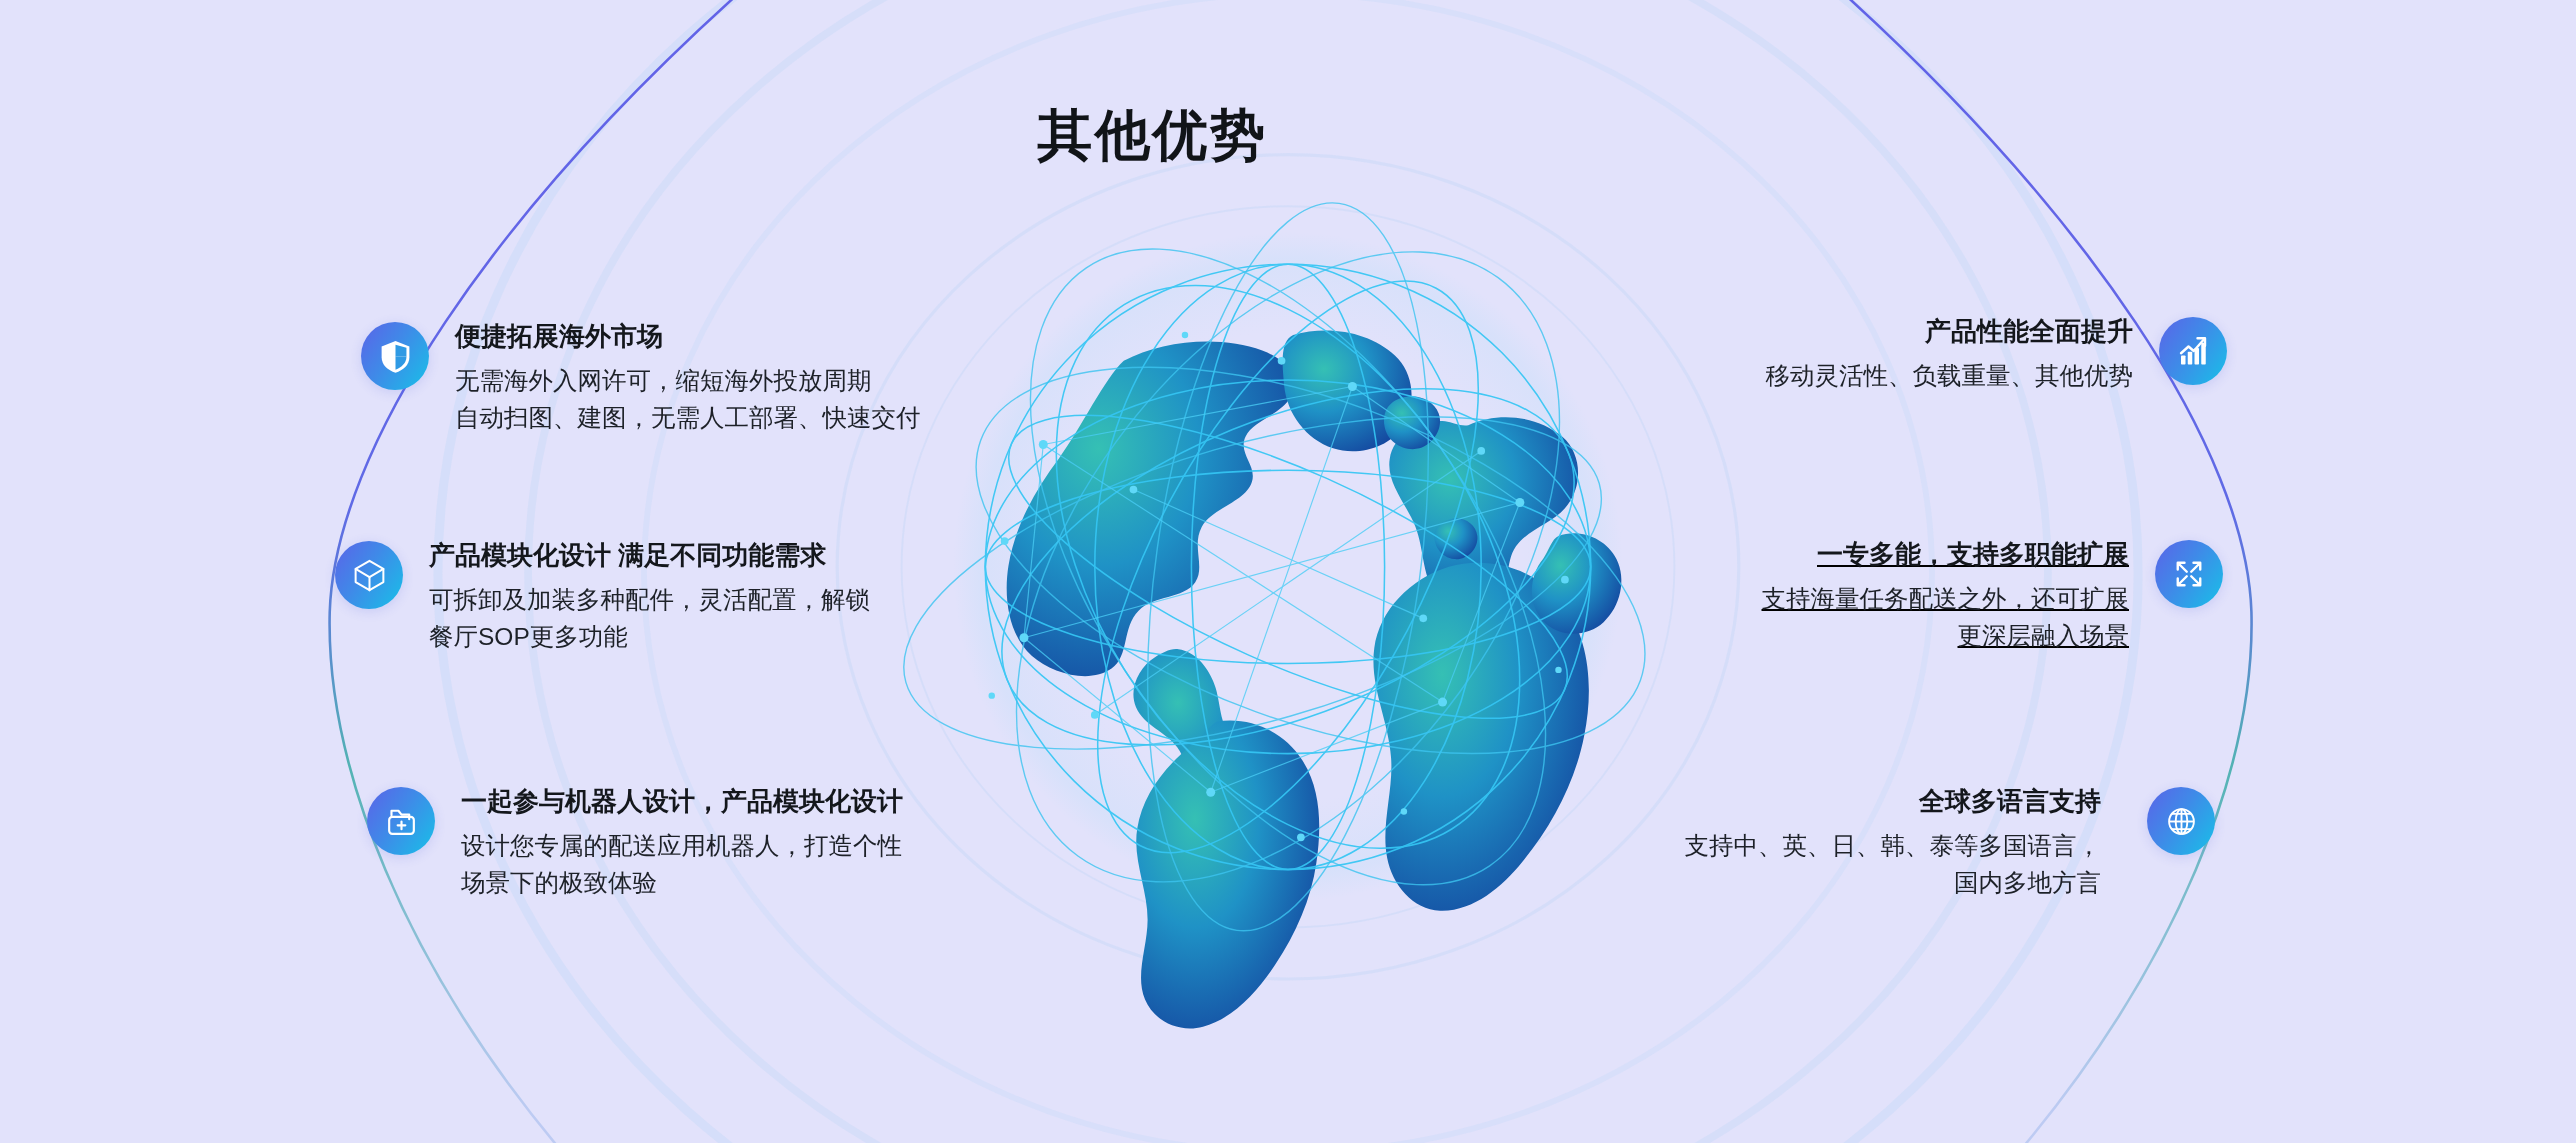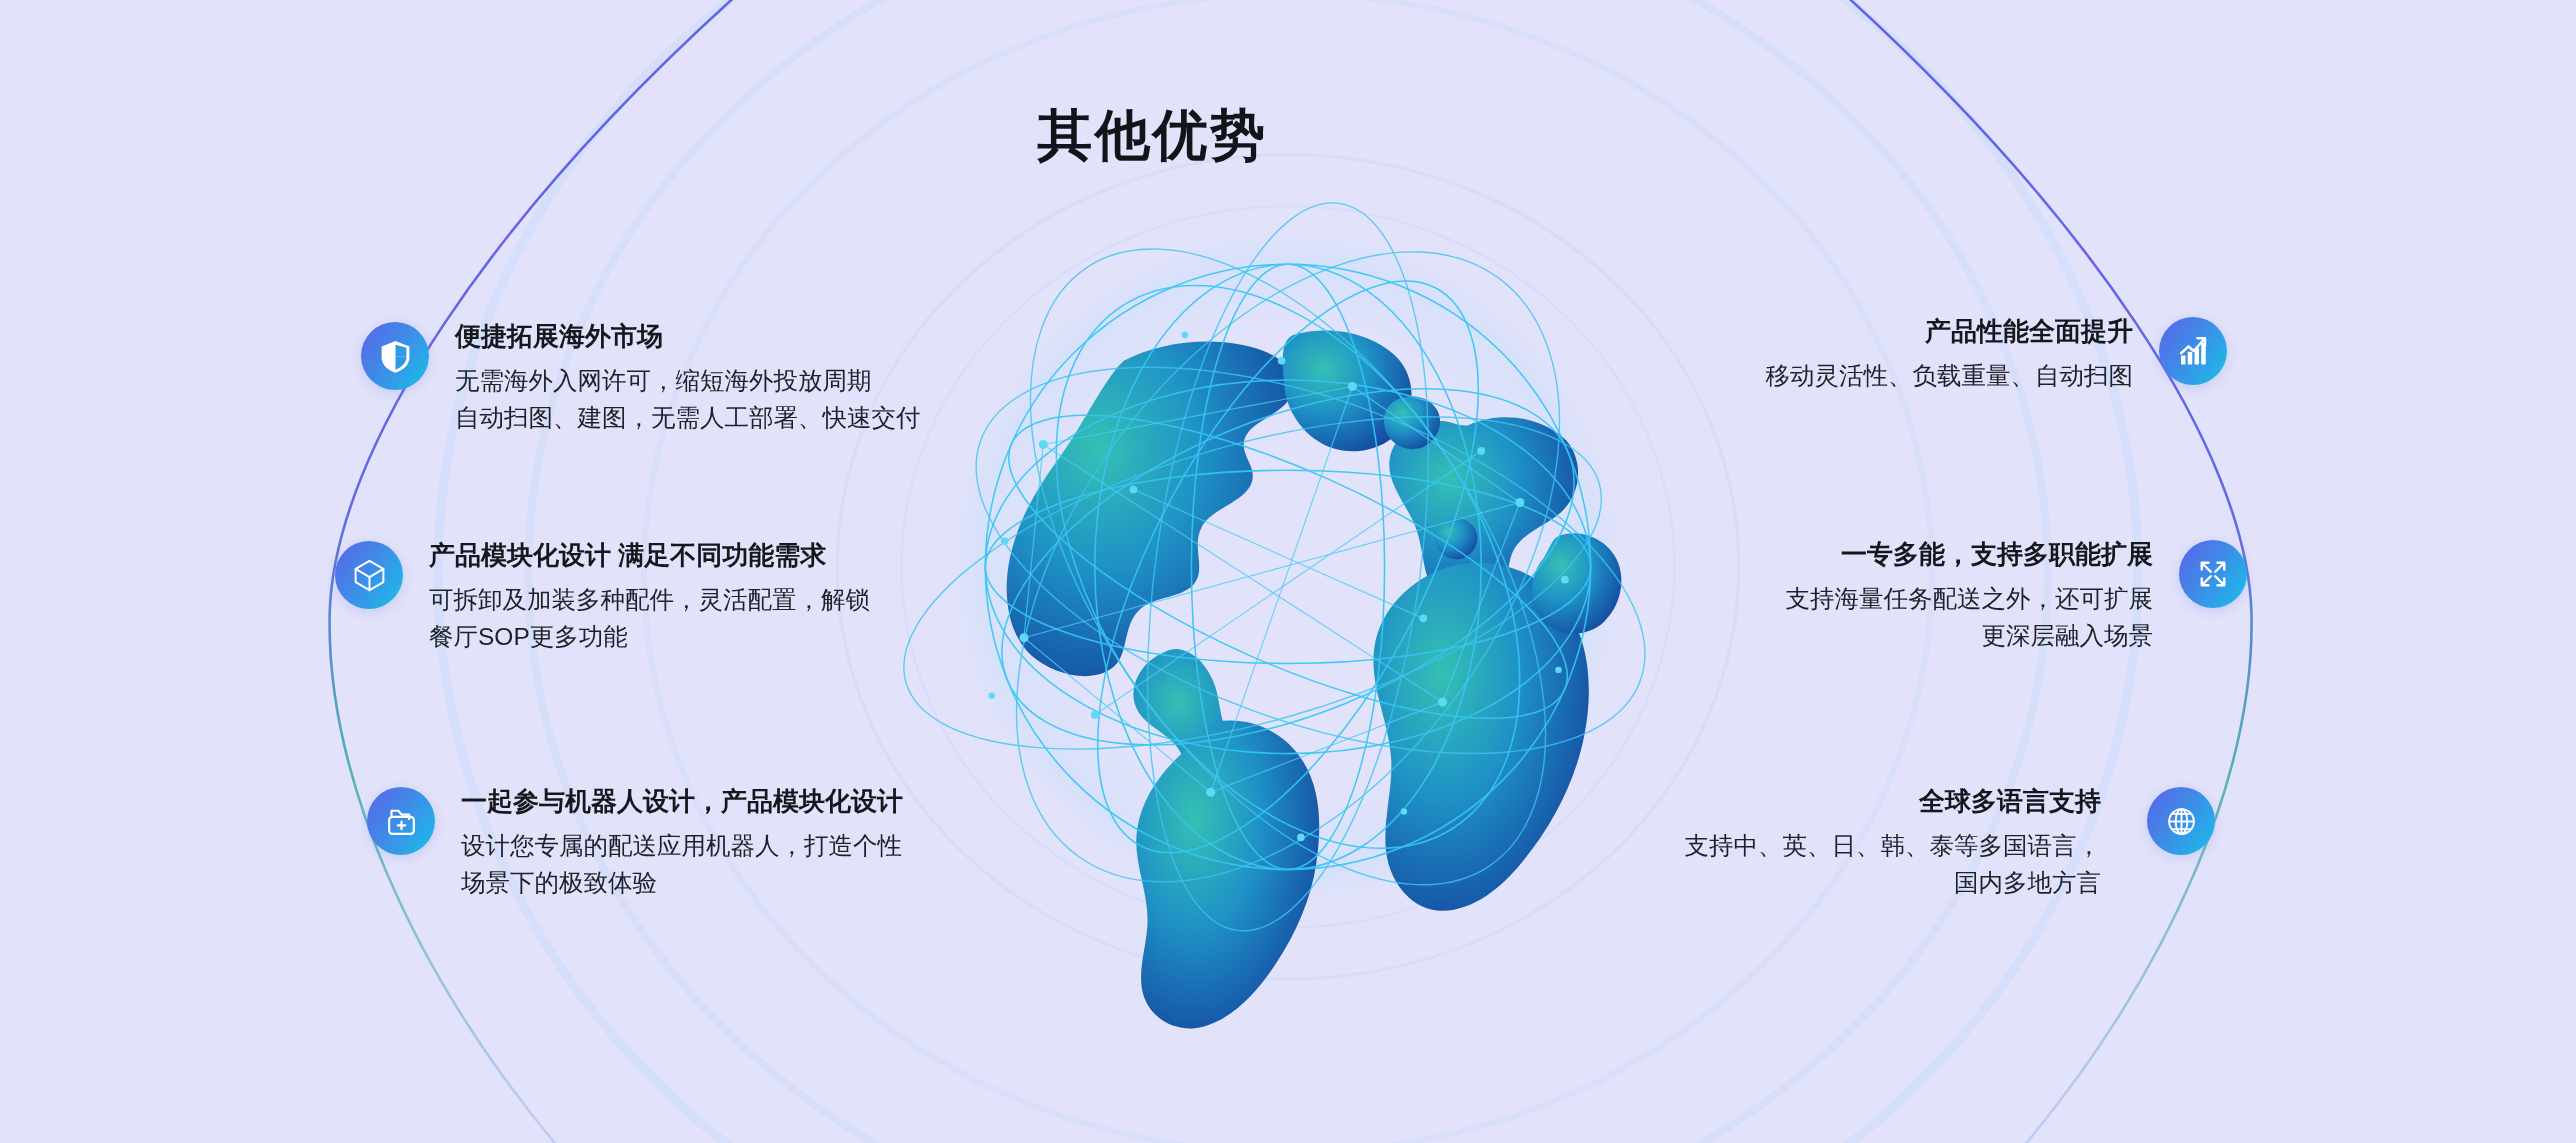--- a/index.html
+++ b/index.html
@@ -82,21 +82,21 @@
     line-height: 1.52;
     white-space: nowrap;
   }
 
   
   #feat-overseas   { left: 361px;  top: 322px; }
   #feat-modular    { left: 335px;  top: 541px; }
   #feat-codesign   { left: 367px;  top: 787px; }
   
   #feat-performance{ right: 349px; top: 317px; }
-  #feat-multirole  { right: 329px; top: 540px; }
+  #feat-multirole  { right: 353px; top: 540px; text-decoration: underline; }
   #feat-language   { right: 361px; top: 787px; gap: 20px; }
 </style>
 </head>
 <body>
 
 <div id="stage">
 
   <svg class="bg-layer" viewBox="0 0 4000 1776" xmlns="http://www.w3.org/2000/svg">
     <defs>
       <linearGradient id="arcGradL" x1="0" y1="0" x2="0.3" y2="1">
@@ -292,21 +292,21 @@
             <rect x="26" y="20" width="6" height="22" rx="1"></rect>
             <rect x="35" y="13" width="6" height="29" rx="1"></rect>
           </g>
           <path d="M8 27 L18 18 L25 24 L39 8" fill="none" stroke="#ffffff" stroke-width="3.2" stroke-linecap="round" stroke-linejoin="round"></path>
           <path d="M30 7 H40 V17" fill="none" stroke="#ffffff" stroke-width="3.2" stroke-linecap="round" stroke-linejoin="round"></path>
         </svg>
       </span>
     </div>
     <div class="ftext">
       <div class="fhead">产品性能全面提升</div>
-      <div class="fline">移动灵活性、负载重量、自动扫图</div>
+      <div class="fline">移动灵活性、负载重量、其他优势</div>
     </div>
   </div>
 
   <div class="feature right" id="feat-multirole">
     <div class="badge">
       <span>
         <svg width="36" height="36" viewBox="0 0 48 48" fill="none" stroke="#ffffff" stroke-width="3.2" stroke-linecap="round" stroke-linejoin="round">
           <path d="M21 21 L9 9 M9 9 H18 M9 9 V18"></path>
           <path d="M27 21 L39 9 M39 9 H30 M39 9 V18"></path>
           <path d="M21 27 L9 39 M9 39 H18 M9 39 V30"></path>

